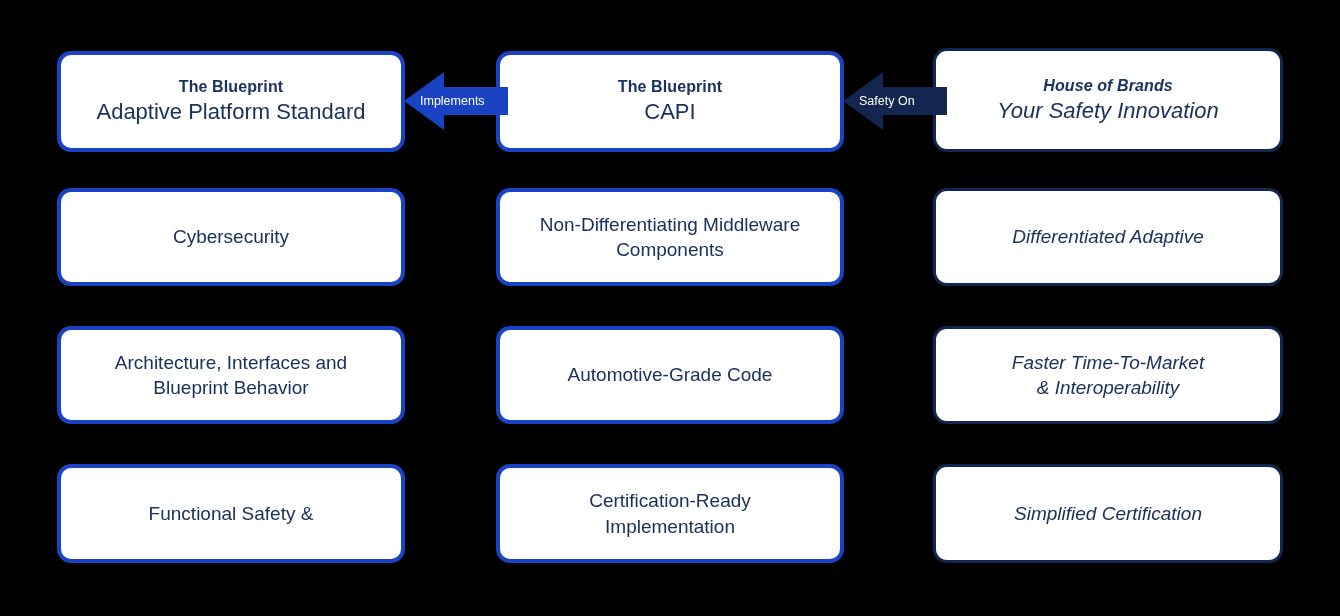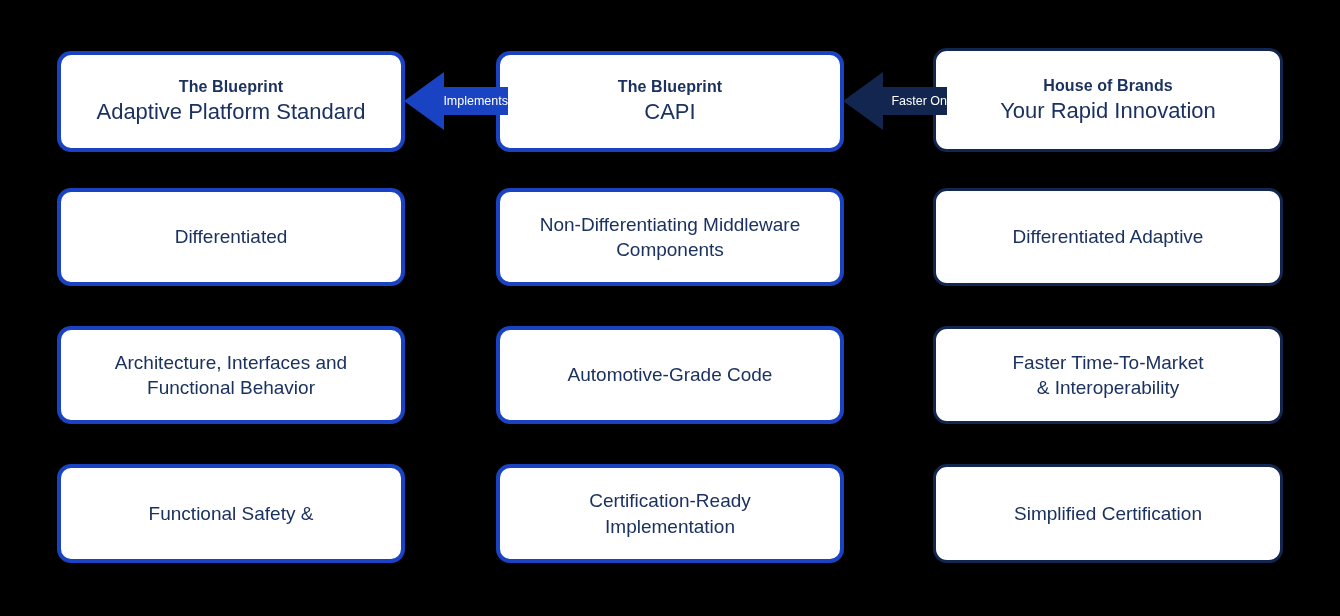--- a/index.html
+++ b/index.html
@@ -43,20 +43,21 @@
   }
 
   
   .col-blue .card {
     border: 4px solid #1a43c4;
     box-shadow: 0 2px 3px rgba(0,0,0,0.55);
   }
   .col-navy .card {
     border: 3px solid #12264f;
     box-shadow: 0 2px 3px rgba(0,0,0,0.55);
+    font-style: italic;
   }
 
   .card-inner {
     padding: 4px 18px;
     width: 100%;
   }
 
   .card-title {
     font-weight: bold;
     font-size: 16px;
@@ -86,21 +87,21 @@
   .r4 { top: 464px; height: 99px;  }
 
   
   .c3 .r1 { top: 48px; height: 104px; }
 
   
   .arrow {
     position: absolute;
     display: flex;
     align-items: center;
-    justify-content: flex-end;
+    justify-content: flex-start;
   }
   .arrow svg { position: absolute; left: 0; top: 0; }
   .arrow-label {
     position: relative;
     color: #ffffff;
     font-size: 12.5px;
     font-weight: normal;
     white-space: nowrap;
     z-index: 2;
     padding-left: 16px;
@@ -118,28 +119,28 @@
 
     <div class="card r1">
       <div class="card-inner">
         <span class="card-title">The Blueprint</span>
         <span class="card-sub">Adaptive Platform Standard</span>
       </div>
     </div>
 
     <div class="card r2">
       <div class="card-inner">
-        <span class="card-text">Differentiated</span>
+        <span class="card-text">Cybersecurity</span>
       </div>
     </div>
 
     <div class="card r3">
       <div class="card-inner">
         <span class="card-text">Architecture, Interfaces and</span>
-        <span class="card-text l2">Functional Behavior</span>
+        <span class="card-text l2">Blueprint Behavior</span>
       </div>
     </div>
 
     <div class="card r4">
       <div class="card-inner">
         <span class="card-text">Functional Safety &amp;</span>
       </div>
     </div>
   </div>
 
@@ -171,21 +172,21 @@
         <span class="card-text l2">Implementation</span>
       </div>
     </div>
   </div>
 
   <div class="col c3 col-navy">
 
     <div class="card r1">
       <div class="card-inner">
         <span class="card-title">House of Brands</span>
-        <span class="card-sub">Your Rapid Innovation</span>
+        <span class="card-sub">Your Safety Innovation</span>
       </div>
     </div>
 
     <div class="card r2">
       <div class="card-inner">
         <span class="card-text">Differentiated Adaptive</span>
       </div>
     </div>
 
     <div class="card r3">
@@ -206,16 +207,16 @@
     <svg width="104" height="66" viewBox="0 0 104 66">
       <path d="M 0,33 L 40,4 L 40,19 L 104,19 L 104,47 L 40,47 L 40,62 Z" fill="#1a43c4"></path>
     </svg>
     <span class="arrow-label">Implements</span>
   </div>
 
   <div class="arrow" id="arrow-builds-on">
     <svg width="104" height="66" viewBox="0 0 104 66">
       <path d="M 0,33 L 40,4 L 40,19 L 104,19 L 104,47 L 40,47 L 40,62 Z" fill="#12264f"></path>
     </svg>
-    <span class="arrow-label">Faster On</span>
+    <span class="arrow-label">Safety On</span>
   </div>
 
 </div>
 
 </body></html>

